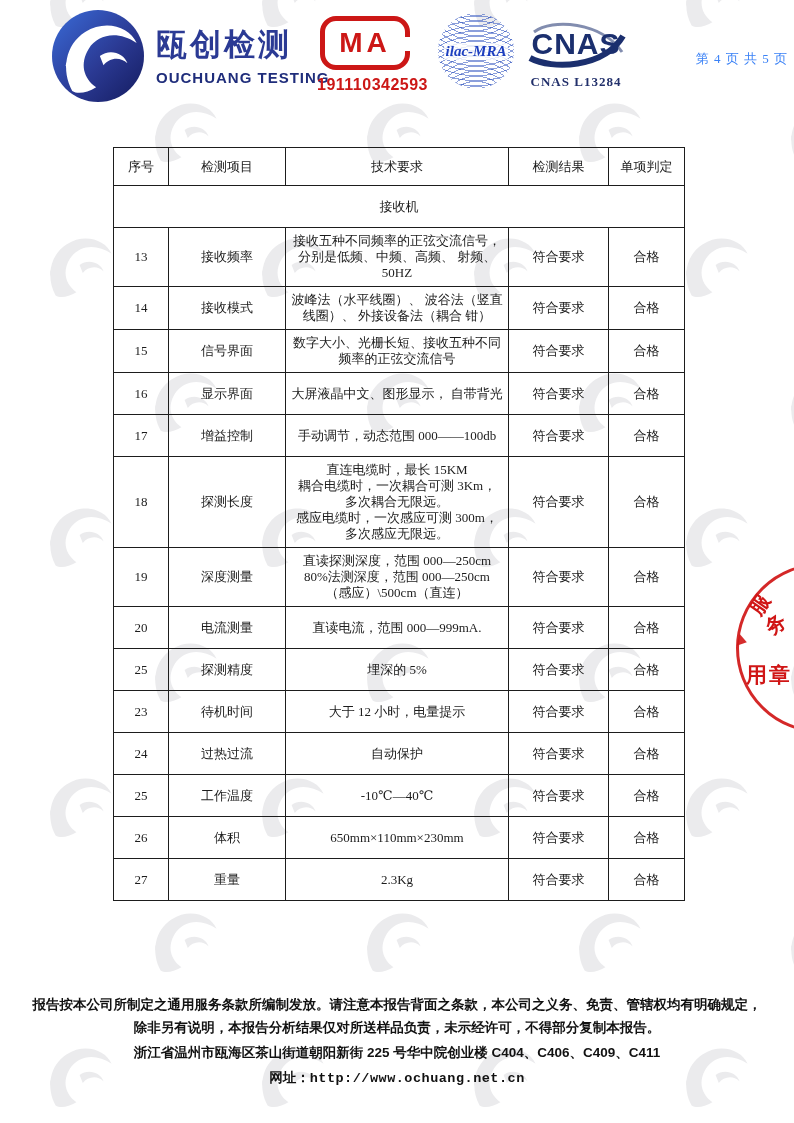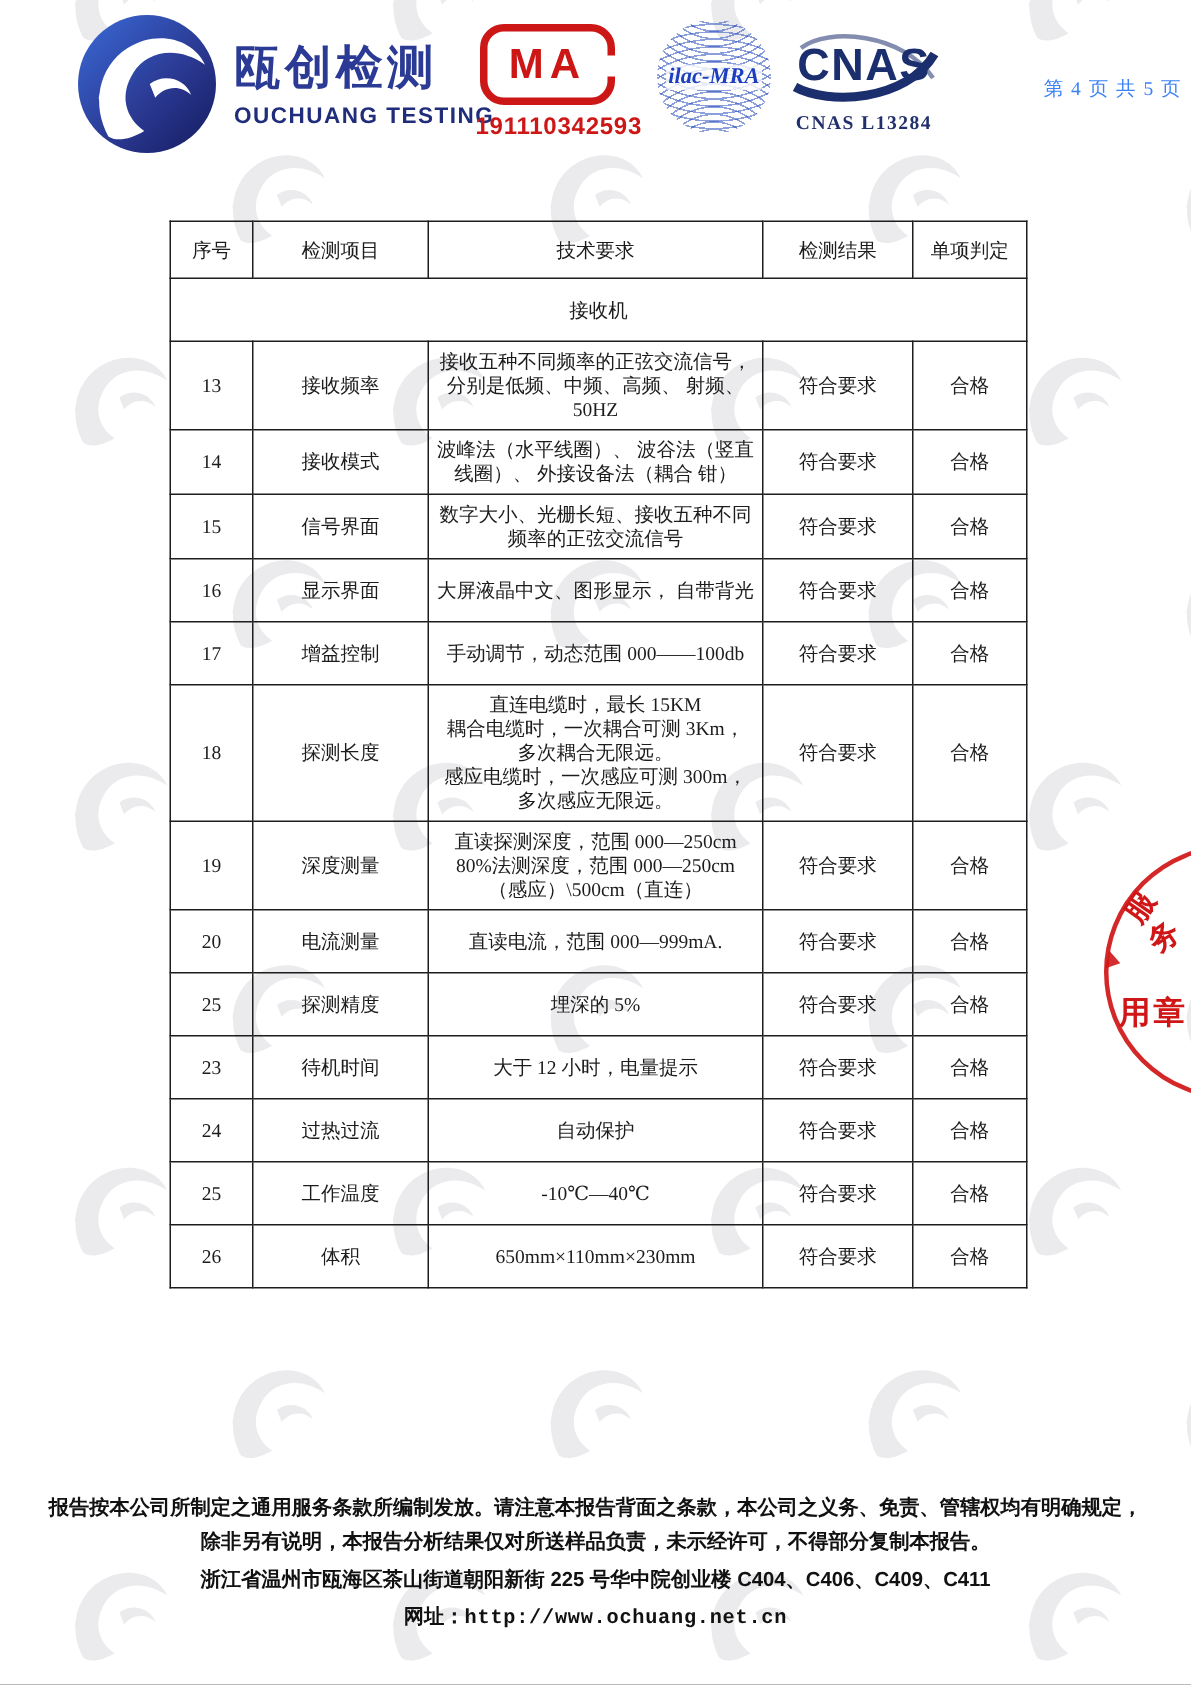--- a/index.html
+++ b/index.html
@@ -430,20 +430,27 @@
       <td>符合要求</td>
       <td>合格</td>
     </tr>
         <tr>
       <td>26</td>
       <td>体积</td>
       <td class="c-req">650mm×110mm×230mm</td>
       <td>符合要求</td>
       <td>合格</td>
     </tr>
+        <tr>
+      <td>27</td>
+      <td>重量</td>
+      <td class="c-req">2.3Kg</td>
+      <td>符合要求</td>
+      <td>合格</td>
+    </tr>
       </tbody>
   </table>
 
   <div class="seal">
     <div class="seal-ring"></div>
     <span class="seal-ch seal-a">服</span>
     <span class="seal-ch seal-b">务</span>
     <span class="seal-ch seal-c">用章</span>
     <span class="seal-tri"></span>
   </div>

